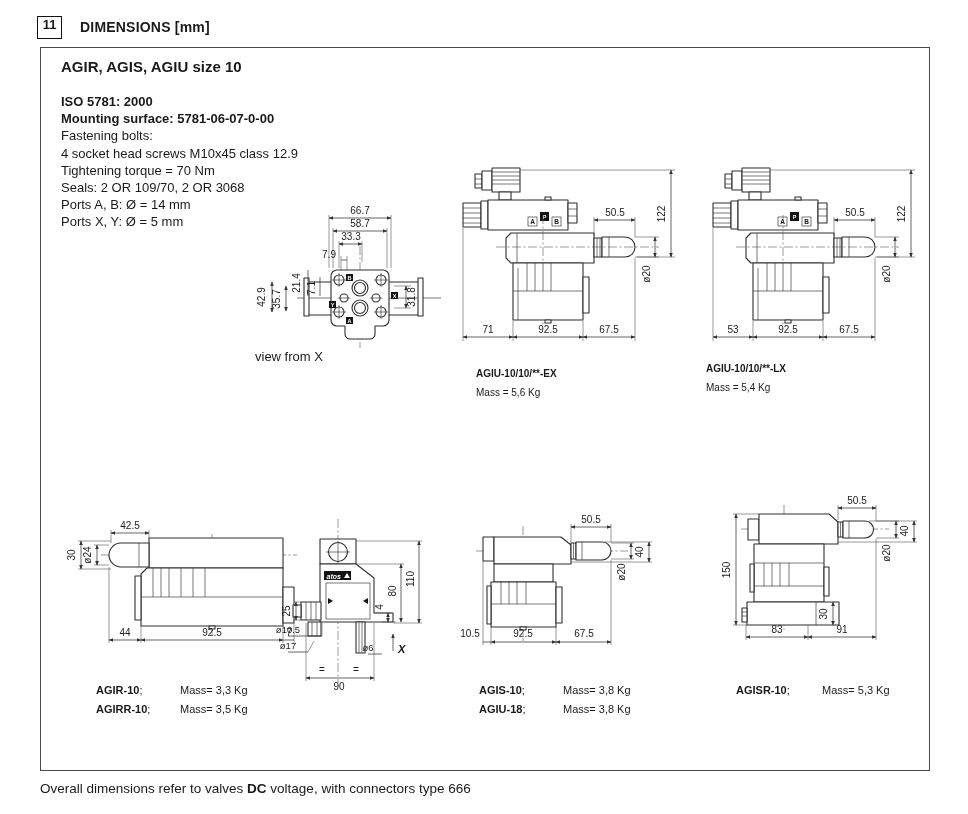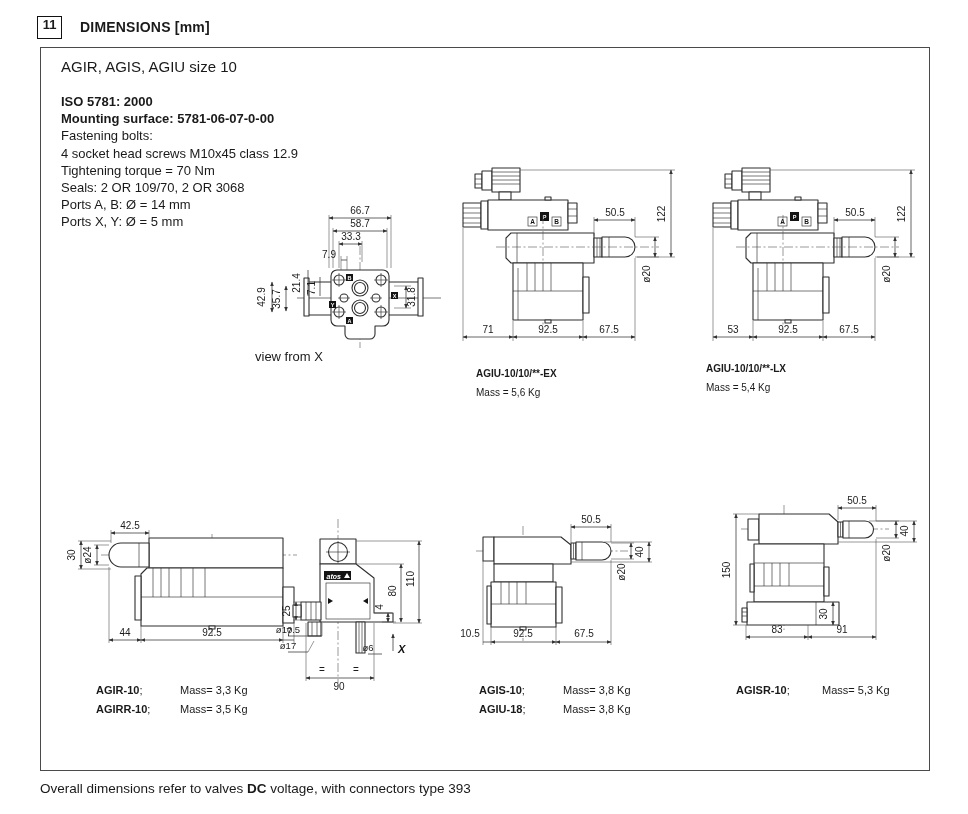--- a/index.html
+++ b/index.html
@@ -3,21 +3,21 @@
 <meta charset="utf-8">
 <style>
   html,body{margin:0;padding:0}
   body{width:968px;height:814px;background:#fff;position:relative;overflow:hidden;
        font-family:"Liberation Sans",sans-serif;color:#1a1a1a;}
   .abs{position:absolute}
   #sec-box{left:37px;top:16px;width:23px;height:21px;border:1.5px solid #111;
            font-weight:bold;font-size:13px;display:flex;align-items:flex-start;justify-content:center}
   #sec-title{left:80px;top:19px;font-weight:bold;font-size:14px;letter-spacing:.2px}
   #panel{left:40px;top:47px;width:888px;height:722px;border:1.5px solid #4a4a4a}
-  #panel-title{left:20px;top:10px;font-weight:normal;font-size:15px}
+  #panel-title{left:20px;top:10px;font-weight:bold;font-size:15px}
   #specs{left:20px;top:45px;font-size:13px;line-height:17.2px}
   .b{font-weight:bold}
   svg{position:absolute;overflow:visible}
   svg text{font-family:"Liberation Sans",sans-serif}
   .out{fill:none;stroke:#2f2f2f;stroke-width:1.1;stroke-linejoin:round}
   .fw{fill:#fff;stroke:#2f2f2f;stroke-width:1.1;stroke-linejoin:round}
   .tn{stroke:#2f2f2f;stroke-width:.65;fill:none}
   .dim{stroke:#333;stroke-width:.75;fill:none}
   .ext{stroke:#555;stroke-width:.6;fill:none}
   .cl{stroke:#555;stroke-width:.6;fill:none;stroke-dasharray:9 2.5 2 2.5}
@@ -567,14 +567,14 @@
 
   <div class="abs" style="left:695px;top:633px">
     <div class="cap-row">
       <span class="nm" style="min-width:86px"><b>AGISR-10</b><span>;</span></span><span class="ms">Mass= 5,3 Kg</span>
     </div>
   </div>
 
 </div>
 
 <div class="abs" id="footer">
-  <span>Overall dimensions refer to valves </span><b>DC</b><span> voltage, with connectors type 393</span>
+  <span>Overall dimensions refer to valves </span><b>DC</b><span> voltage, with connectors type 666</span>
 </div>
 
 </body></html>

